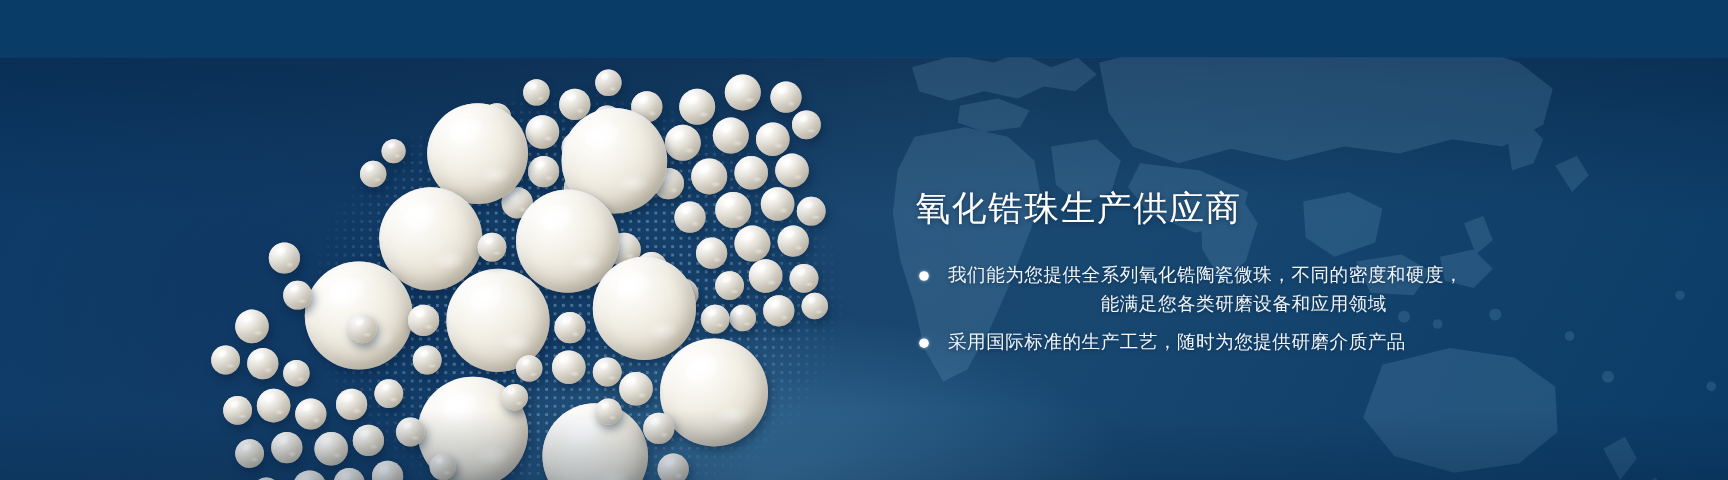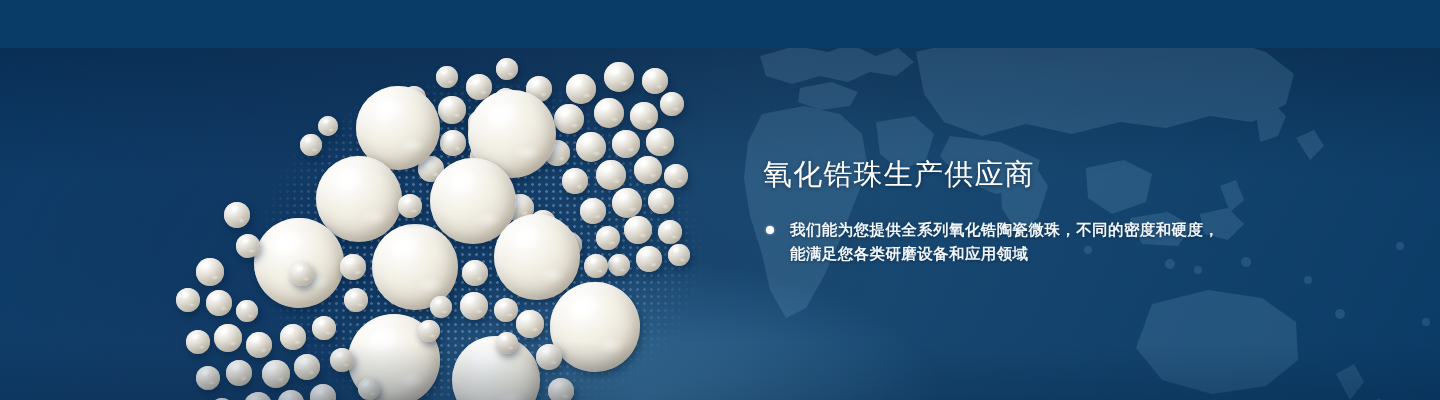--- a/index.html
+++ b/index.html
@@ -79,22 +79,22 @@
     position:relative; padding-left:27px; color:#f0f5fa;
     font-size:15.5px; line-height:24px; letter-spacing:.4px;
     margin-bottom:8px; text-shadow:0 1px 3px rgba(2,20,44,.5);
   }
   .bullet:last-child{ margin-bottom:0; }
   .dot{
     position:absolute; left:3px; top:8px; width:8px; height:8px;
     border-radius:50%; background:#ffffff;
     box-shadow:0 0 3px rgba(255,255,255,.55);
   }
-  .btxt{ display:block;font-weight:bold; }
-  .btxt.l2{ padding-left:0; }
+  .btxt{ display:block; }
+  .btxt.l2{ padding-left:0;text-align:center; }
 </style>
 </head>
 <body>
 
 <div class="banner">
 
   <div class="top-shade"></div>
 
   <div class="worldmap">
     <svg viewBox="0 0 780 420" xmlns="http://www.w3.org/2000/svg" aria-hidden="true">
@@ -250,16 +250,20 @@
 
   <div class="copy">
     <div class="title">氧化锆珠生产供应商</div>
 
     <ul class="bullets">
       <li class="bullet">
         <span class="dot"></span>
         <span class="btxt">我们能为您提供全系列氧化锆陶瓷微珠，不同的密度和硬度，</span>
         <span class="btxt l2">能满足您各类研磨设备和应用领域</span>
       </li>
+      <li class="bullet">
+        <span class="dot"></span>
+        <span class="btxt">采用国际标准的生产工艺，随时为您提供研磨介质产品</span>
+      </li>
     </ul>
   </div>
 
 </div>
 
 </body></html>

